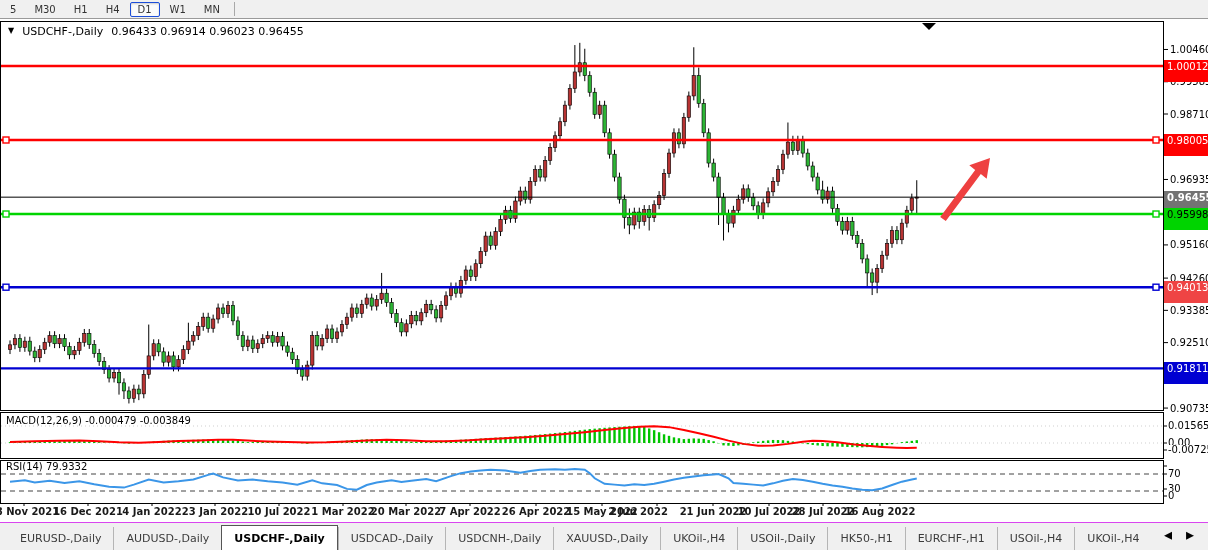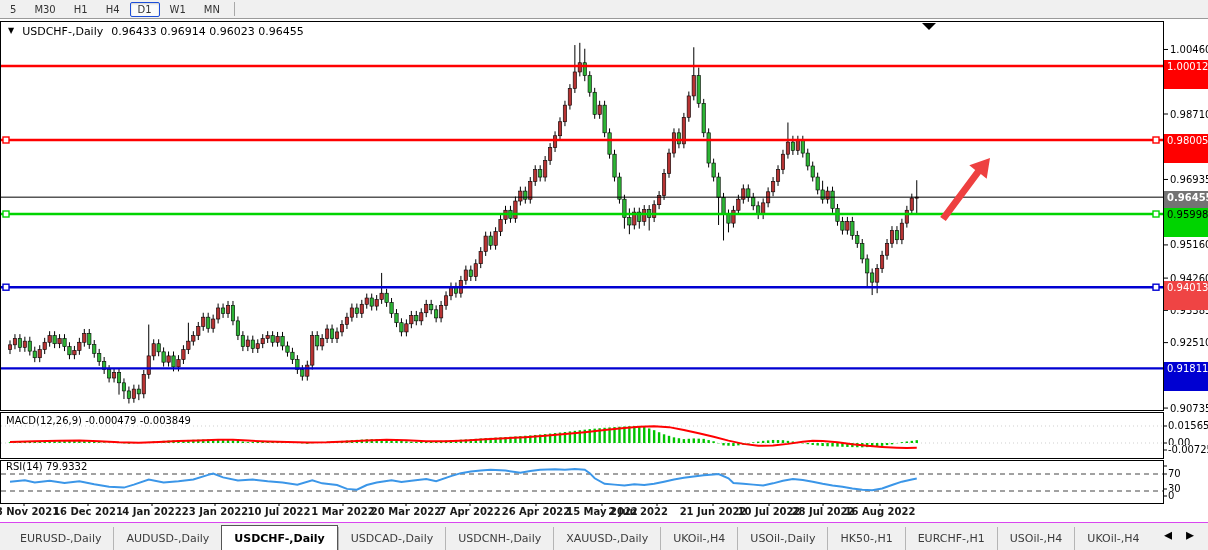--- a/index.html
+++ b/index.html
@@ -14,21 +14,21 @@
   .tb-sep{width:1px;height:14px;background:#a8a8a8;margin:0 4px;}
   
   #cv{position:absolute;left:0;top:0;}
   
   .ovl{position:absolute;white-space:nowrap;}
   #chart-title{left:8px;top:25px;font-size:11px;color:#000;display:flex;gap:8px;align-items:center;}
   #chart-title .tri{font-size:8px;position:relative;top:-1px;}
   #macd-label{left:6px;top:415px;font-size:10px;color:#000;}
   #rsi-label{left:6px;top:461px;font-size:10px;color:#000;}
   .ytick{position:absolute;left:1170px;font-size:10px;color:#000;line-height:11px;}
-  .badge{position:absolute;left:1164px;width:42px;height:29px;font-size:10px;line-height:13px;padding-left:3px;}
+  .badge{position:absolute;left:1164px;width:42px;height:22px;font-size:10px;line-height:13px;padding-left:3px;}
   .subtick{position:absolute;left:1168px;font-size:10px;color:#000;line-height:10px;background:#fff;}
   .xdate{position:absolute;top:506px;font-size:10px;font-weight:700;color:#1a1a1a;transform:translateX(-50%);}
   
   #tabbar{position:absolute;left:0;top:522px;width:1208px;height:28px;background:#f0f0f0;
           border-top:1px solid #d946ef;display:flex;align-items:flex-end;}
   .tab{font-size:11px;color:#3c3c3c;padding:5px 12px 6px 12px;border-left:1px solid #b5b5b5;margin:0;cursor:default;}
   .tab:first-child{border-left:none;margin-left:8px;}
   .tab.active{background:#fff;border:1px solid #555;border-bottom:none;font-weight:700;color:#000;
               padding-top:6px;box-shadow:0 -1px 0 #333 inset 0 0 0 transparent;}
   #tab-scroll{margin-left:auto;margin-right:14px;display:flex;gap:14px;align-items:center;padding-bottom:7px;}

